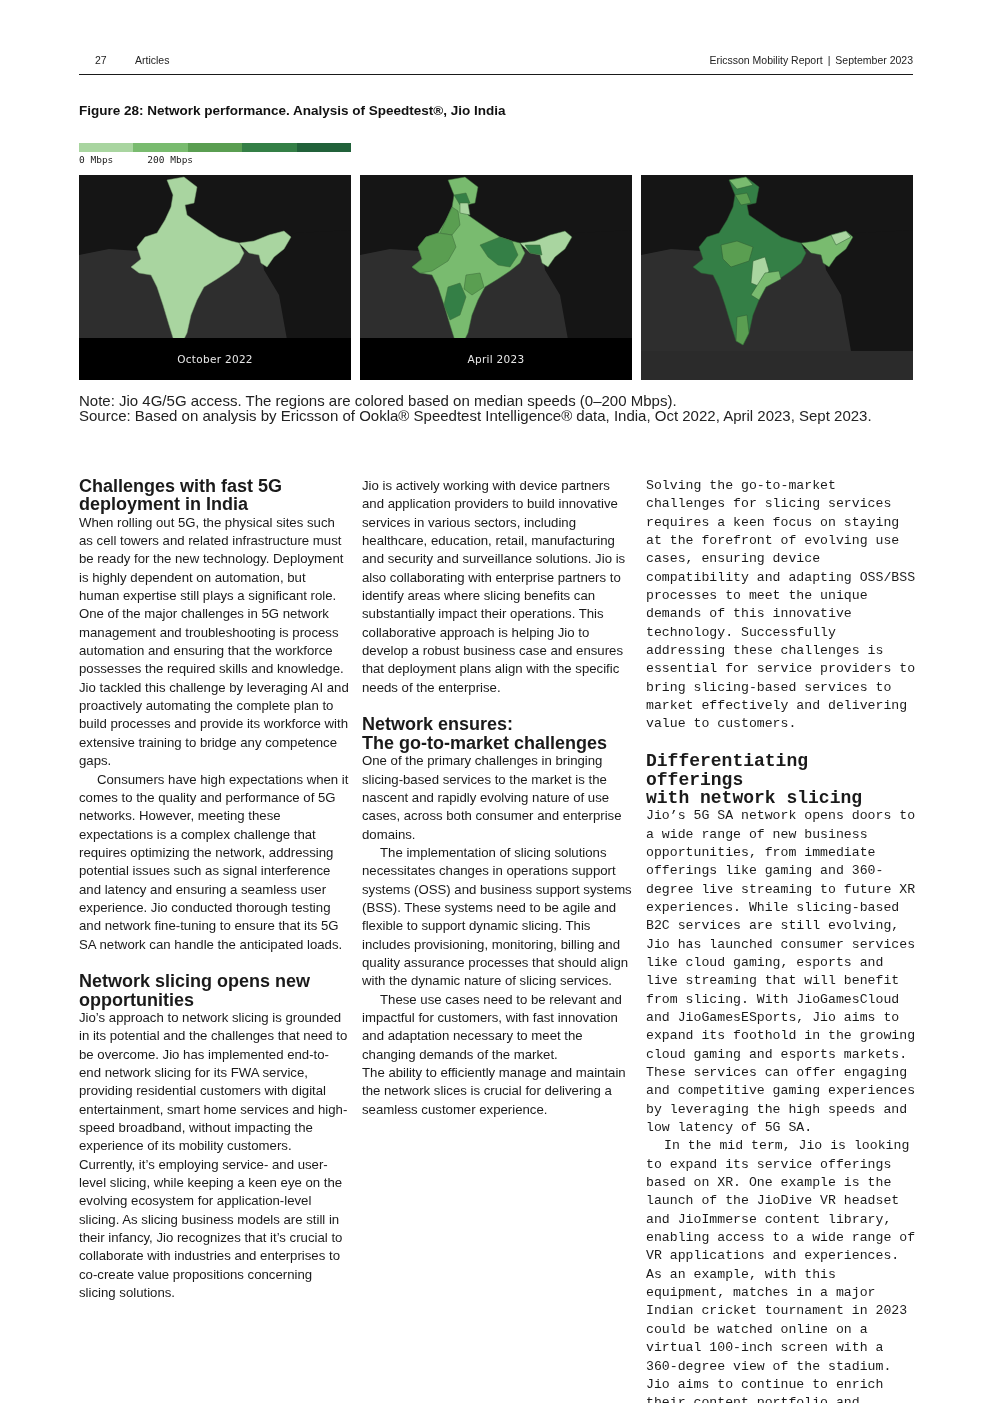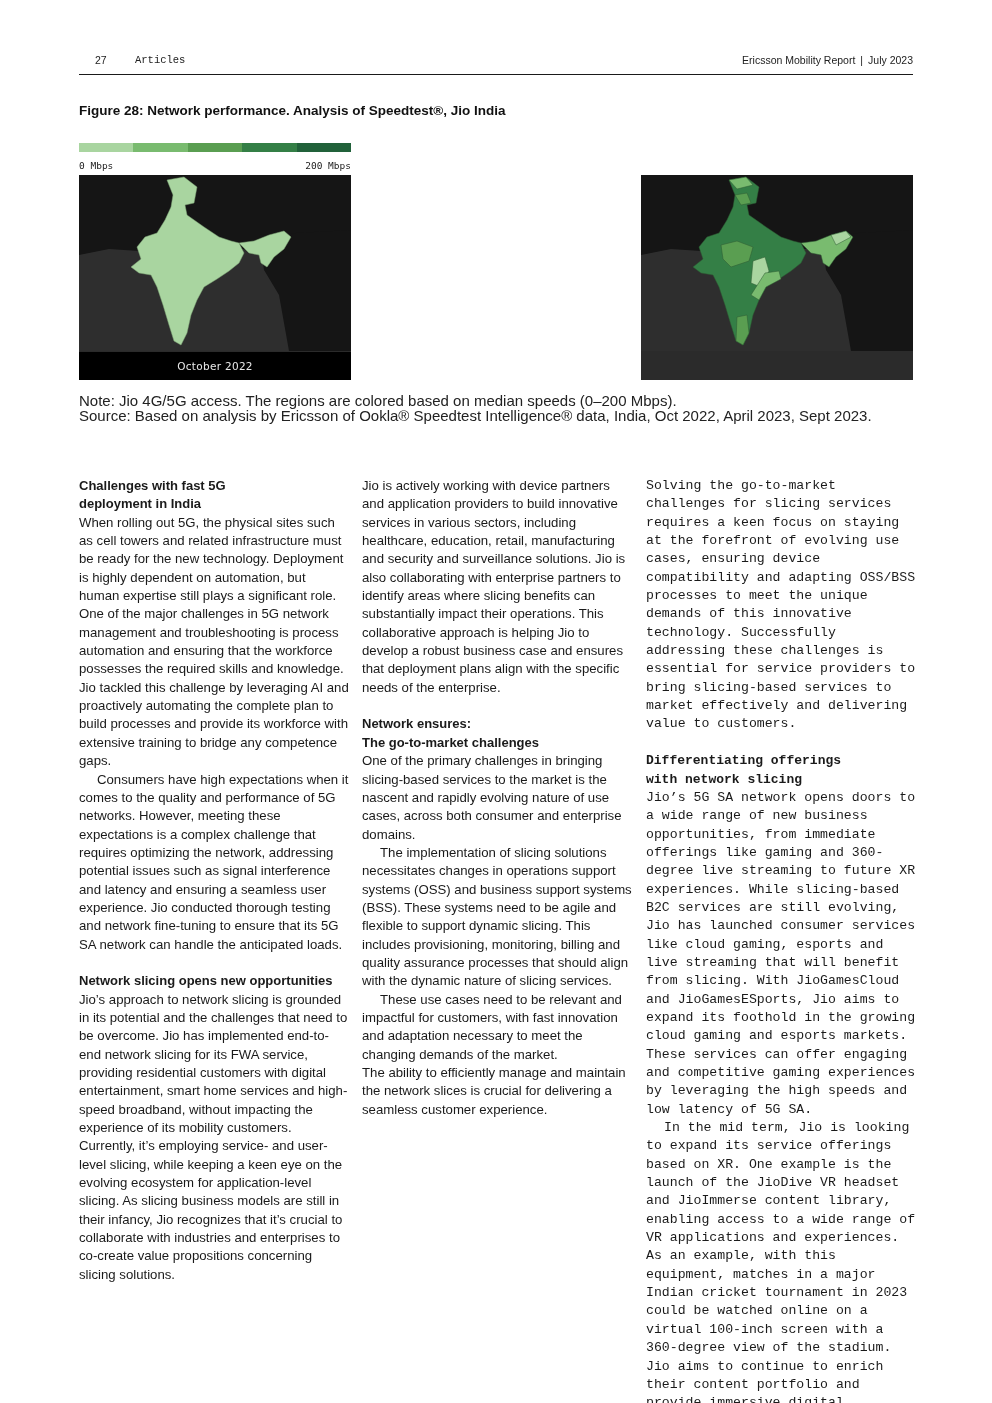--- a/index.html
+++ b/index.html
@@ -1,55 +1,55 @@
 <!DOCTYPE html>
 <html><head>
 <meta charset="utf-8">
 <style>
   * { box-sizing: border-box; margin: 0; padding: 0; }
   html, body { width: 992px; height: 1403px; background: #ffffff; }
   body { font-family: "Liberation Sans", "DejaVu Sans", sans-serif; color: #1a1a1a; position: relative; overflow: hidden; }
 
   .header { position: absolute; left: 79px; top: 53px; width: 834px; height: 22px; border-bottom: 1px solid #1a1a1a; font-size: 10.5px; color: #222; }
   .header .pg { position: absolute; left: 0; top: 1px; margin-left: 16px; }
-  .header .sec { position: absolute; left: 56px; top: 1px; font-family: Liberation Mono, monospace; }
+  .header .sec { position: absolute; left: 56px; top: 1px; }
   .header .right { position: absolute; right: 0; top: 1px; }
   .header .right .sep { margin: 0 5px; }
 
   .fig-title { position: absolute; left: 79px; top: 103px; font-size: 13.5px; font-weight: bold; color: #111; }
 
   .legend { position: absolute; left: 79px; top: 143px; width: 272px; }
   .legend .bar { display: flex; height: 9px; width: 272px; }
   .legend .bar span { flex: 1; display: block; }
-  .legend .labels { display: flex; justify-content: space-between; font-family: "DejaVu Sans Mono", monospace; font-size: 9.5px; margin-top: 8px; color: #222; }
+  .legend .labels { display: flex; font-family: "DejaVu Sans Mono", monospace; font-size: 9.5px; margin-top: 2px; color: #222; gap: 34px; }
 
   .maps { position: absolute; left: 79px; top: 175px; width: 834px; height: 205px; display: flex; justify-content: space-between; }
   .map { width: 272px; height: 205px; background: #2b2b2b; position: relative; overflow: hidden; }
-  .map .caption { position: absolute; left: 0; right: 0; bottom: 0; height: 28px; background: #000; color: #e8e8e8; font-family: "DejaVu Sans", sans-serif; font-size: 10.5px; display: flex; align-items: center; justify-content: center; letter-spacing: 0.3px; }
+  .map .caption { position: absolute; left: 0; right: 0; bottom: 0; height: 42px; background: #000; color: #e8e8e8; font-family: "DejaVu Sans", sans-serif; font-size: 10.5px; display: flex; align-items: center; justify-content: center; letter-spacing: 0.3px; }
   .map svg { position: absolute; left: 0; top: 0; }
 
   .note { position: absolute; left: 79px; top: 393px; font-size: 15px; line-height: 15px; color: #222; }
 
   .col { position: absolute; top: 477px; width: 270px; font-size: 13.2px; line-height: 18.35px; color: #1a1a1a; }
   .col1 { left: 79px; }
   .col2 { left: 362px; }
   .col3 { left: 646px; font-family: Liberation Mono, monospace; }
-  .col h3 { font-size: 13px; font-weight: bold; line-height: 18.35px; }
+  .col h3 { font-size: 18px; font-weight: bold; line-height: 18.35px; }
   .col p { text-indent: 0; }
   .col p.indent { text-indent: 18px; }
   .col .gap { height: 18.35px; }
 </style>
 </head>
 <body>
 
 <div class="header">
   <span class="pg">27</span>
   <span class="sec">Articles</span>
   <span class="right">
-    <span>Ericsson Mobility Report</span><span class="sep">|</span><span>July 2023</span>
+    <span>Ericsson Mobility Report</span><span class="sep">|</span><span>September 2023</span>
   </span>
 </div>
 
 <div class="fig-title">Figure 28: Network performance. Analysis of Speedtest®, Jio India</div>
 
 <div class="legend">
   <div class="bar">
     <span style="background:#a9d5a0"></span>
     <span style="background:#79bb6f"></span>
     <span style="background:#5a9e51"></span>
@@ -70,20 +70,40 @@
       <path d="M0 0 H272 V78 C230 70 200 72 150 75 L120 82 L90 70 L60 76 L30 74 L0 80 Z" fill="#151515"></path>
       <path d="M180 60 L272 55 V176 H210 L200 120 L185 95 Z" fill="#151515"></path>
       <g fill="#a9d5a0" stroke="#7fa777" stroke-width="0.5">
         <path d="M88 5 L105 2 L118 12 L115 28 L106 30 L108 40 L125 52 L140 62 L152 66 L160 68 L165 78 L160 88 L150 96 L138 104 L125 112 L118 125 L112 140 L108 158 L102 170 L95 166 L90 150 L84 130 L78 112 L72 100 L60 98 L52 92 L62 84 L58 72 L66 62 L78 58 L86 45 L92 32 L94 20 Z"></path>
         <path d="M160 68 L175 66 L190 60 L205 56 L212 62 L205 74 L195 82 L188 92 L182 88 L180 80 L170 78 Z"></path>
       </g>
     </svg>
     <div class="caption">October 2022</div>
   </div>
 
+  <div class="map">
+    <svg width="272" height="176" viewBox="0 0 272 176">
+      <rect x="0" y="0" width="272" height="176" fill="#2e2e2e"></rect>
+      <path d="M0 0 H272 V78 C230 70 200 72 150 75 L120 82 L90 70 L60 76 L30 74 L0 80 Z" fill="#151515"></path>
+      <path d="M180 60 L272 55 V176 H210 L200 120 L185 95 Z" fill="#151515"></path>
+      <g stroke="#3d6b3b" stroke-width="0.5">
+        <path d="M88 5 L105 2 L118 12 L115 28 L106 30 L108 40 L125 52 L140 62 L152 66 L160 68 L165 78 L160 88 L150 96 L138 104 L125 112 L118 125 L112 140 L108 158 L102 170 L95 166 L90 150 L84 130 L78 112 L72 100 L60 98 L52 92 L62 84 L58 72 L66 62 L78 58 L86 45 L92 32 L94 20 Z" fill="#79bb6f"></path>
+        <path d="M86 45 L92 32 L98 36 L100 50 L92 60 L80 58 Z" fill="#5a9e51"></path>
+        <path d="M94 20 L106 18 L110 28 L100 30 Z" fill="#347f46"></path>
+        <path d="M100 28 L108 28 L110 40 L100 38 Z" fill="#a9d5a0"></path>
+        <path d="M58 72 L66 62 L78 58 L92 60 L96 72 L88 86 L72 96 L60 98 L52 92 L62 84 Z" fill="#5a9e51"></path>
+        <path d="M120 70 L140 62 L152 66 L158 80 L150 92 L138 90 L128 82 Z" fill="#347f46"></path>
+        <path d="M88 112 L100 108 L106 122 L100 140 L90 145 L84 130 Z" fill="#347f46"></path>
+        <path d="M106 100 L120 98 L124 112 L112 120 L104 114 Z" fill="#5a9e51"></path>
+        <path d="M160 68 L175 66 L190 60 L205 56 L212 62 L205 74 L195 82 L188 92 L182 88 L180 80 L170 78 Z" fill="#a9d5a0"></path>
+        <path d="M165 70 L180 70 L182 80 L170 78 Z" fill="#347f46"></path>
+      </g>
+    </svg>
+    <div class="caption">April 2023</div>
+  </div>
 
   <div class="map">
     <svg width="272" height="176" viewBox="0 0 272 176">
       <rect x="0" y="0" width="272" height="176" fill="#2e2e2e"></rect>
       <path d="M0 0 H272 V78 C230 70 200 72 150 75 L120 82 L90 70 L60 76 L30 74 L0 80 Z" fill="#151515"></path>
       <path d="M180 60 L272 55 V176 H210 L200 120 L185 95 Z" fill="#151515"></path>
       <g stroke="#2f5a33" stroke-width="0.5">
         <path d="M88 5 L105 2 L118 12 L115 28 L106 30 L108 40 L125 52 L140 62 L152 66 L160 68 L165 78 L160 88 L150 96 L138 104 L125 112 L118 125 L112 140 L108 158 L102 170 L95 166 L90 150 L84 130 L78 112 L72 100 L60 98 L52 92 L62 84 L58 72 L66 62 L78 58 L86 45 L92 32 L94 20 Z" fill="#347f46"></path>
         <path d="M88 5 L105 2 L112 10 L96 14 Z" fill="#79bb6f"></path>
         <path d="M94 20 L106 18 L110 28 L100 30 Z" fill="#5a9e51"></path>

